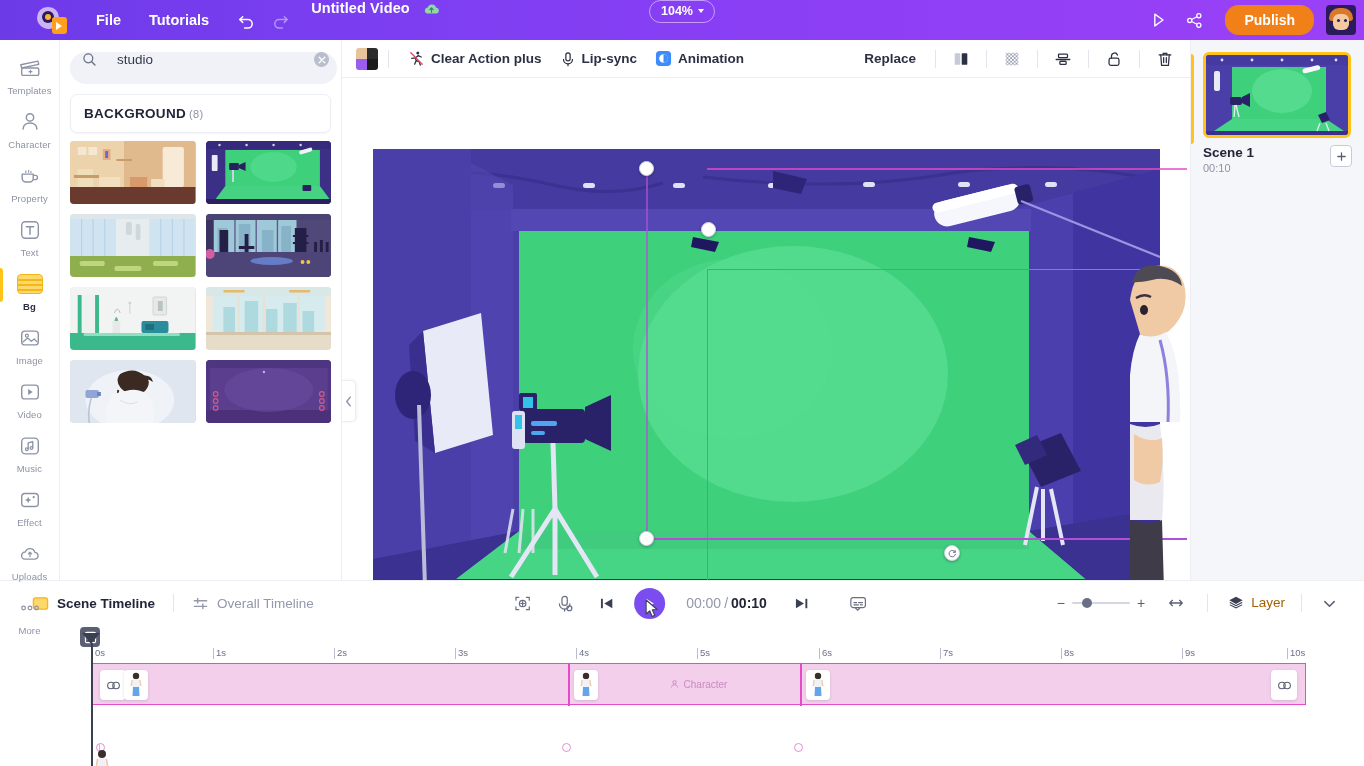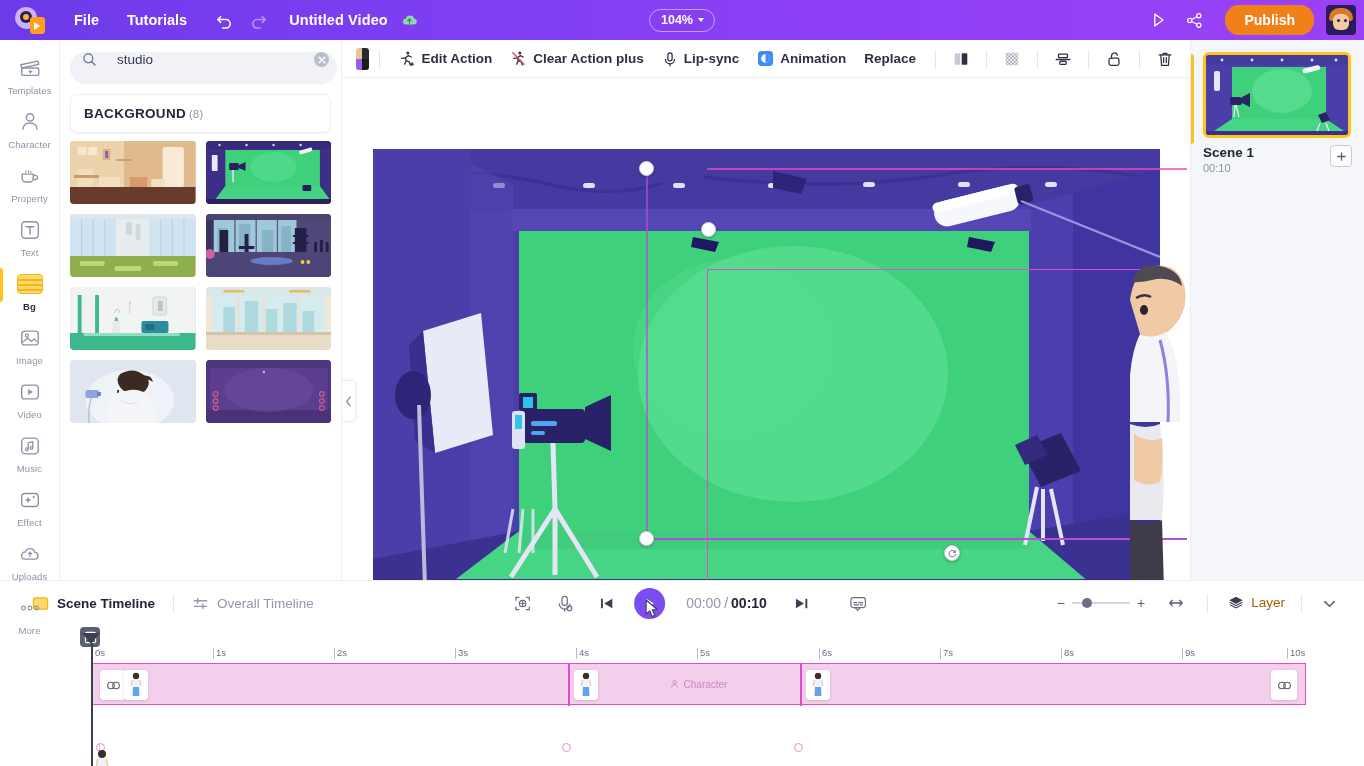--- a/index.html
+++ b/index.html
@@ -10,22 +10,22 @@
     font-family: "Liberation Sans", sans-serif;
     background: #ffffff;
     -webkit-font-smoothing: antialiased;
   }
   .app { position: relative; width: 1364px; height: 766px; display: flex; flex-direction: column; }
 
   
   .topbar {
     height: 40px; flex: 0 0 40px;
     background: linear-gradient(90deg, #6d3ae8 0%, #7a3ef0 25%, #8c3ff5 60%, #9b41f7 100%);
-    display: flex; align-items: center;
-    color: #fff; position: relative; z-index: 40;
+    display: flex; align-items: flex-start;
+    color: #fff; position: relative; z-index: 40; padding-left: 22px;
   }
   .logo-wrap { width: 60px; height: 40px; display:flex; align-items:center; justify-content:center; }
   .logo {
     position: relative; width: 30px; height: 28px;
   }
   .logo .l-blob {
     position:absolute; left:0; top:1px; width:22px; height:22px;
     background:#cbb3f5; border-radius: 50% 50% 45% 55%;
   }
   .logo .l-eye {
@@ -628,33 +628,20 @@
         </div>
         <div class="tb-sep"></div>
         <div class="ct-btn">
           <span style="display:flex">
             <svg width="17" height="17" viewBox="0 0 18 18" fill="none" stroke="#2c3044" stroke-width="1.4" stroke-linecap="round">
               <circle cx="10.4" cy="3.2" r="1.6" fill="#2c3044" stroke="none"></circle>
               <path d="M10.8 6 L7.6 8.4 L8.8 11.2 L7 15"></path>
                 <path d="M8.8 11.2 L12 12.6 L13 16"></path>
                 <path d="M10.8 6 L14 7.4"></path>
                 <path d="M7.6 8.4 L4 8.8"></path>
-              <path d="M14.8 13.4v3M13.3 14.9h3"></path>
-            </svg>
-          </span>
-          <span>Edit Action</span>
-        </div>
-        <div class="ct-btn">
-          <span style="display:flex">
-            <svg width="17" height="17" viewBox="0 0 18 18" fill="none" stroke="#2c3044" stroke-width="1.4" stroke-linecap="round">
-              <circle cx="10.4" cy="3.2" r="1.6" fill="#2c3044" stroke="none"></circle>
-              <path d="M10.8 6 L7.6 8.4 L8.8 11.2 L7 15"></path>
-                <path d="M8.8 11.2 L12 12.6 L13 16"></path>
-                <path d="M10.8 6 L14 7.4"></path>
-                <path d="M7.6 8.4 L4 8.8"></path>
               <path d="M3 3 L15 15" stroke="#e04a62" stroke-width="1.5"></path>
             </svg>
           </span>
           <span>Clear Action plus</span>
         </div>
         <div class="ct-btn">
           <span style="display:flex">
             <svg width="16" height="16" viewBox="0 0 18 18" fill="none" stroke="#2c3044" stroke-width="1.4" stroke-linecap="round">
               <rect x="6.6" y="2" width="4.8" height="9" rx="2.4"></rect>
                 <path d="M4 9.5a5 5 0 0 0 10 0"></path>

